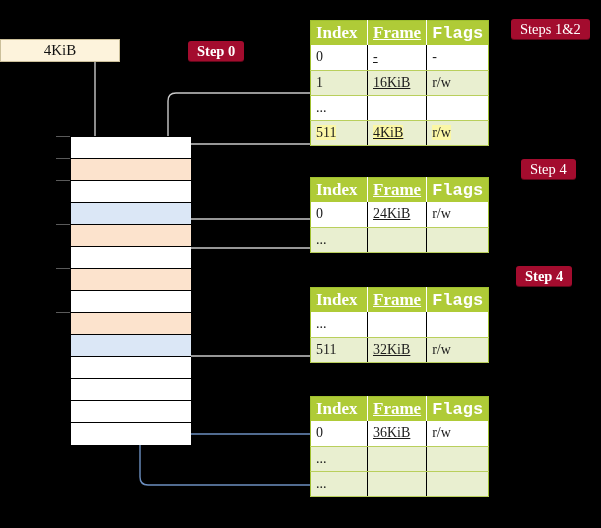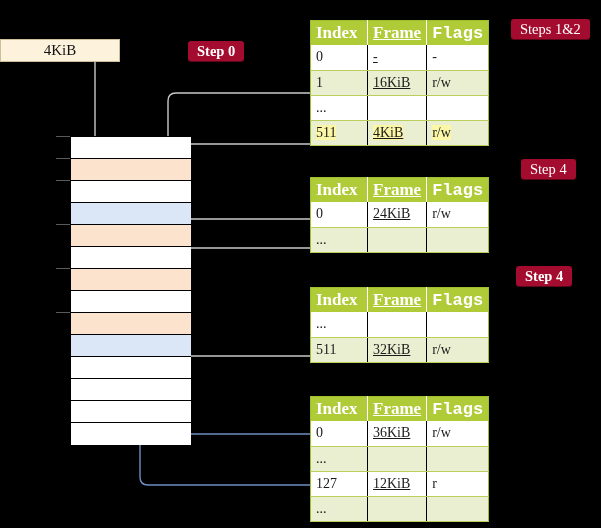--- a/index.html
+++ b/index.html
@@ -276,25 +276,20 @@
           <tr>
             <td class="col-index"><span>0</span></td>
             <td class="col-frame"><span>36KiB</span></td>
             <td class="col-flags"><span>r/w</span></td>
           </tr>
           <tr class="alt">
             <td class="col-index"><span>...</span></td>
             <td class="col-frame"><span></span></td>
             <td class="col-flags"><span></span></td>
           </tr>
-          <tr>
-            <td class="col-index"><span>127</span></td>
-            <td class="col-frame"><span>12KiB</span></td>
-            <td class="col-flags"><span>r</span></td>
-          </tr>
           <tr class="alt">
             <td class="col-index"><span>...</span></td>
             <td class="col-frame"><span></span></td>
             <td class="col-flags"><span></span></td>
           </tr>
         </tbody>
       </table>
     </div>
 
 <div class="tick" style="top: 136px; left: 56px;"></div>

